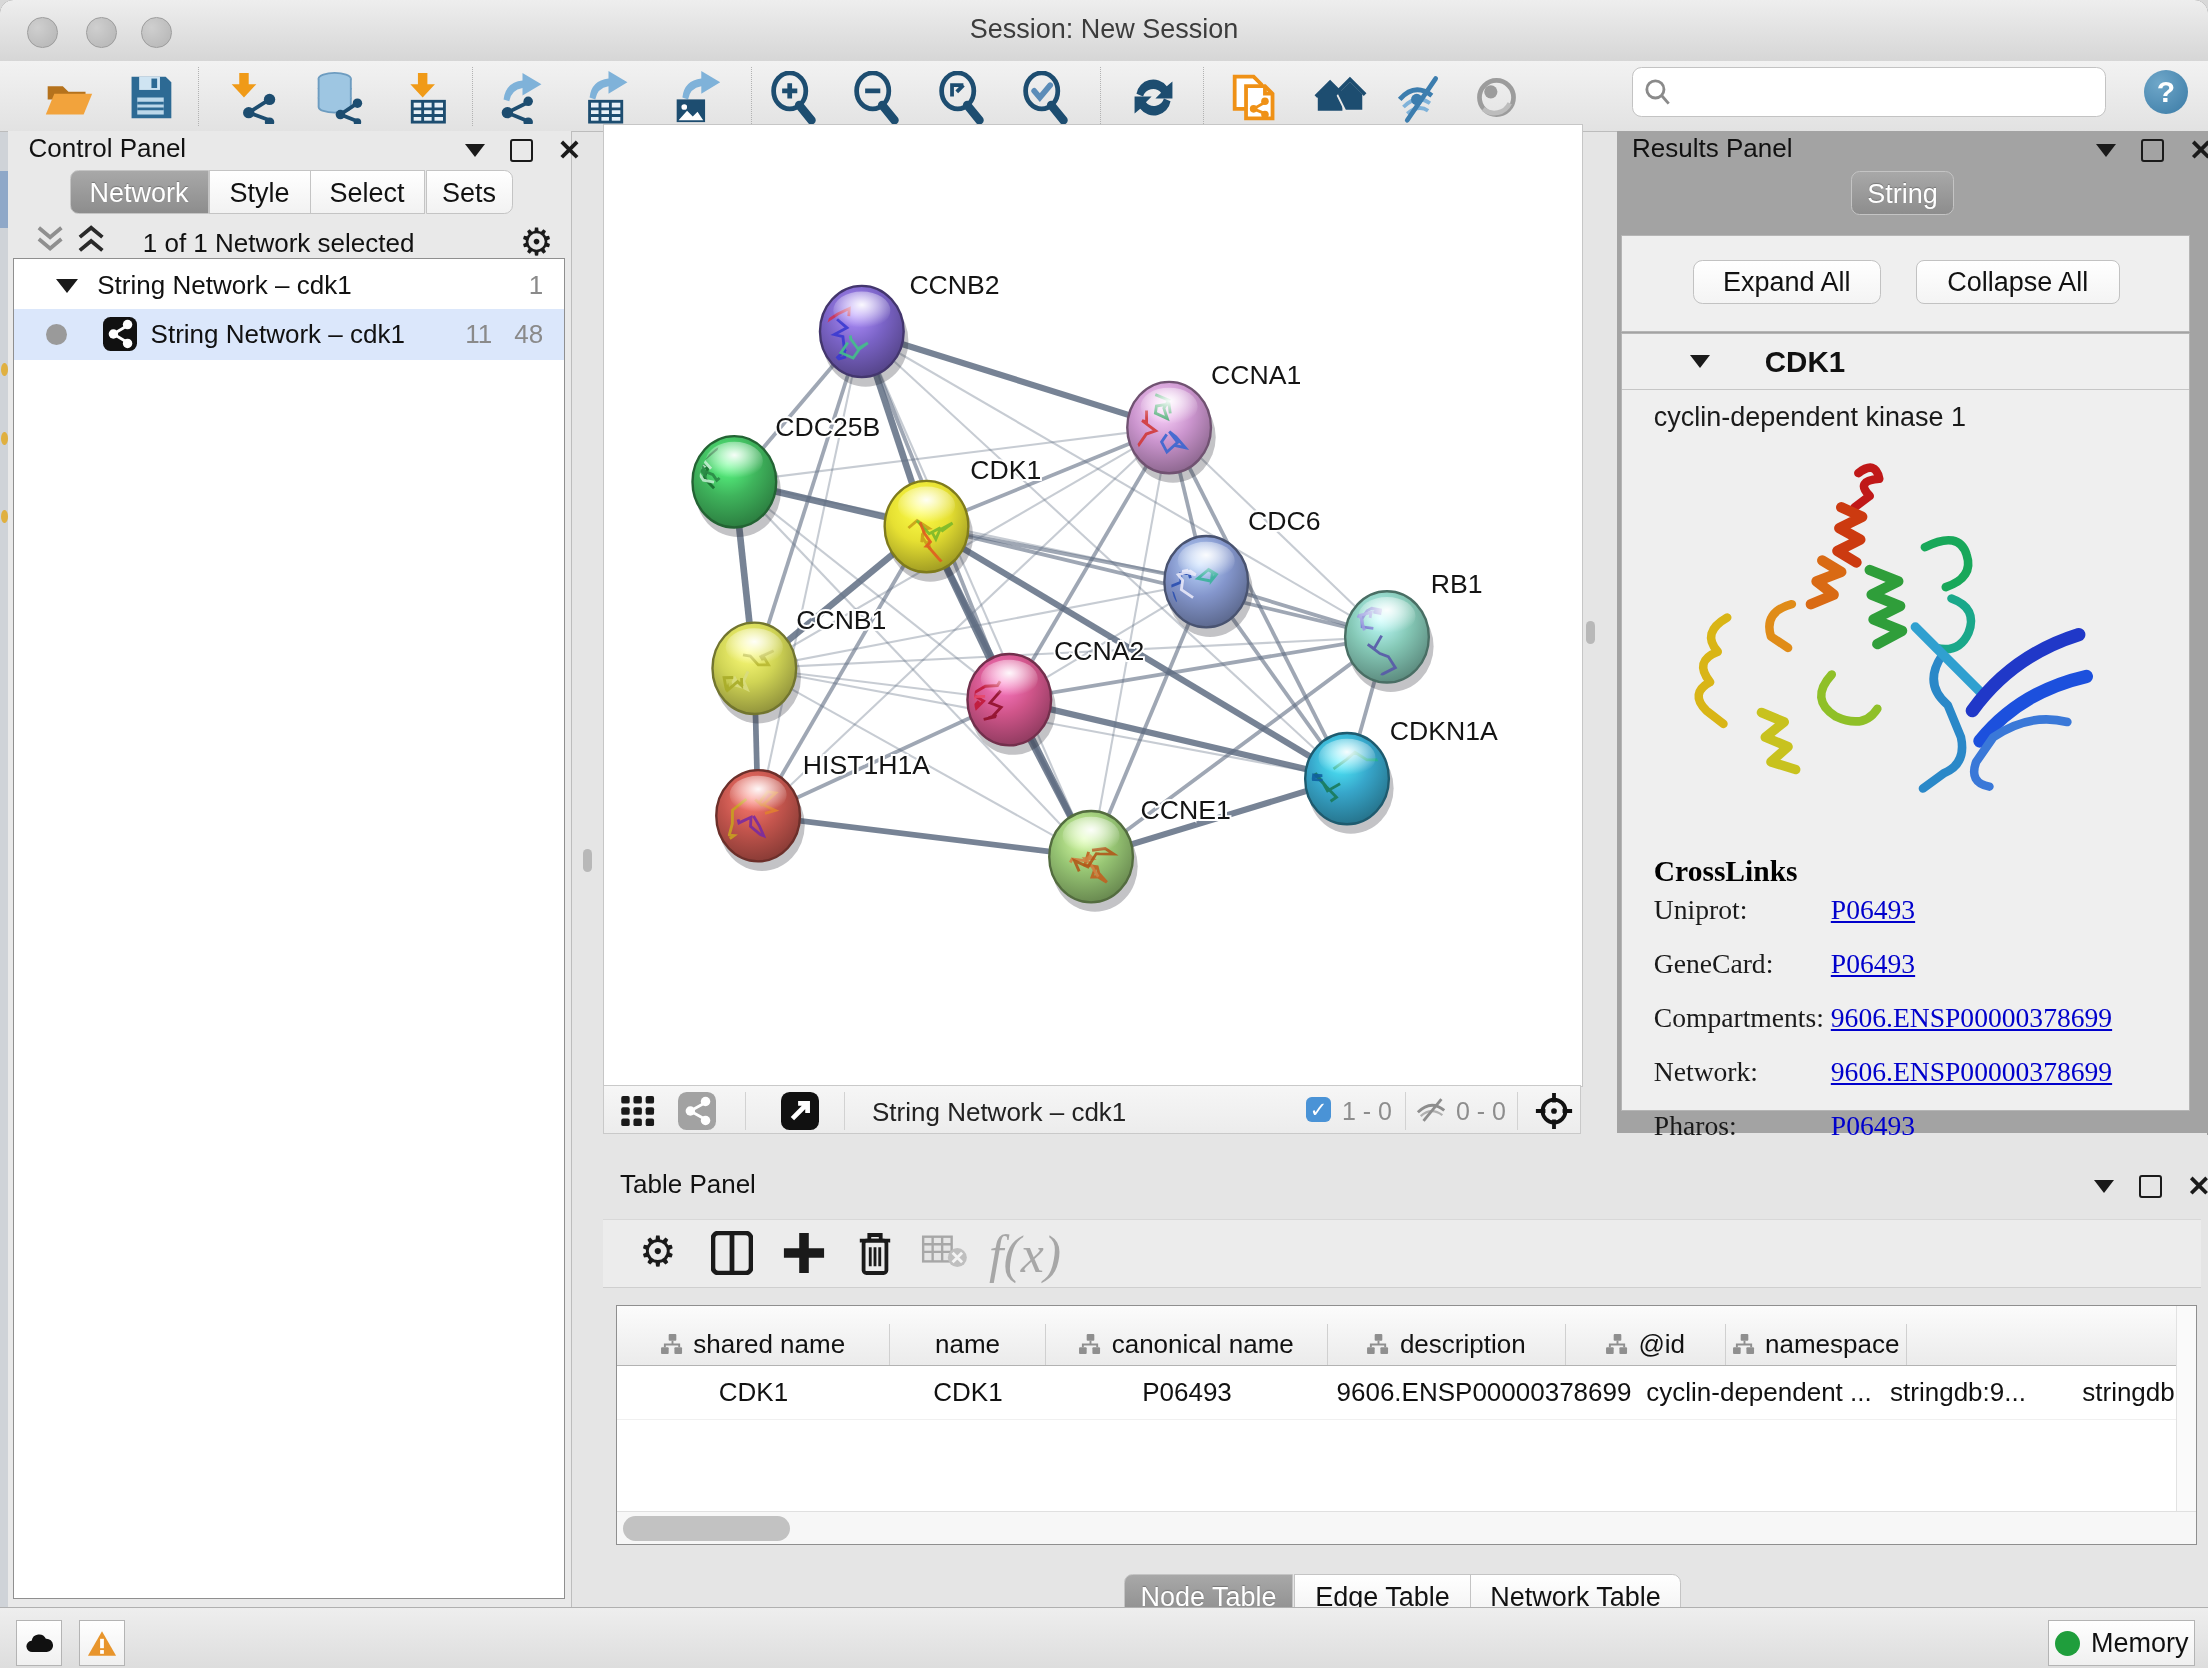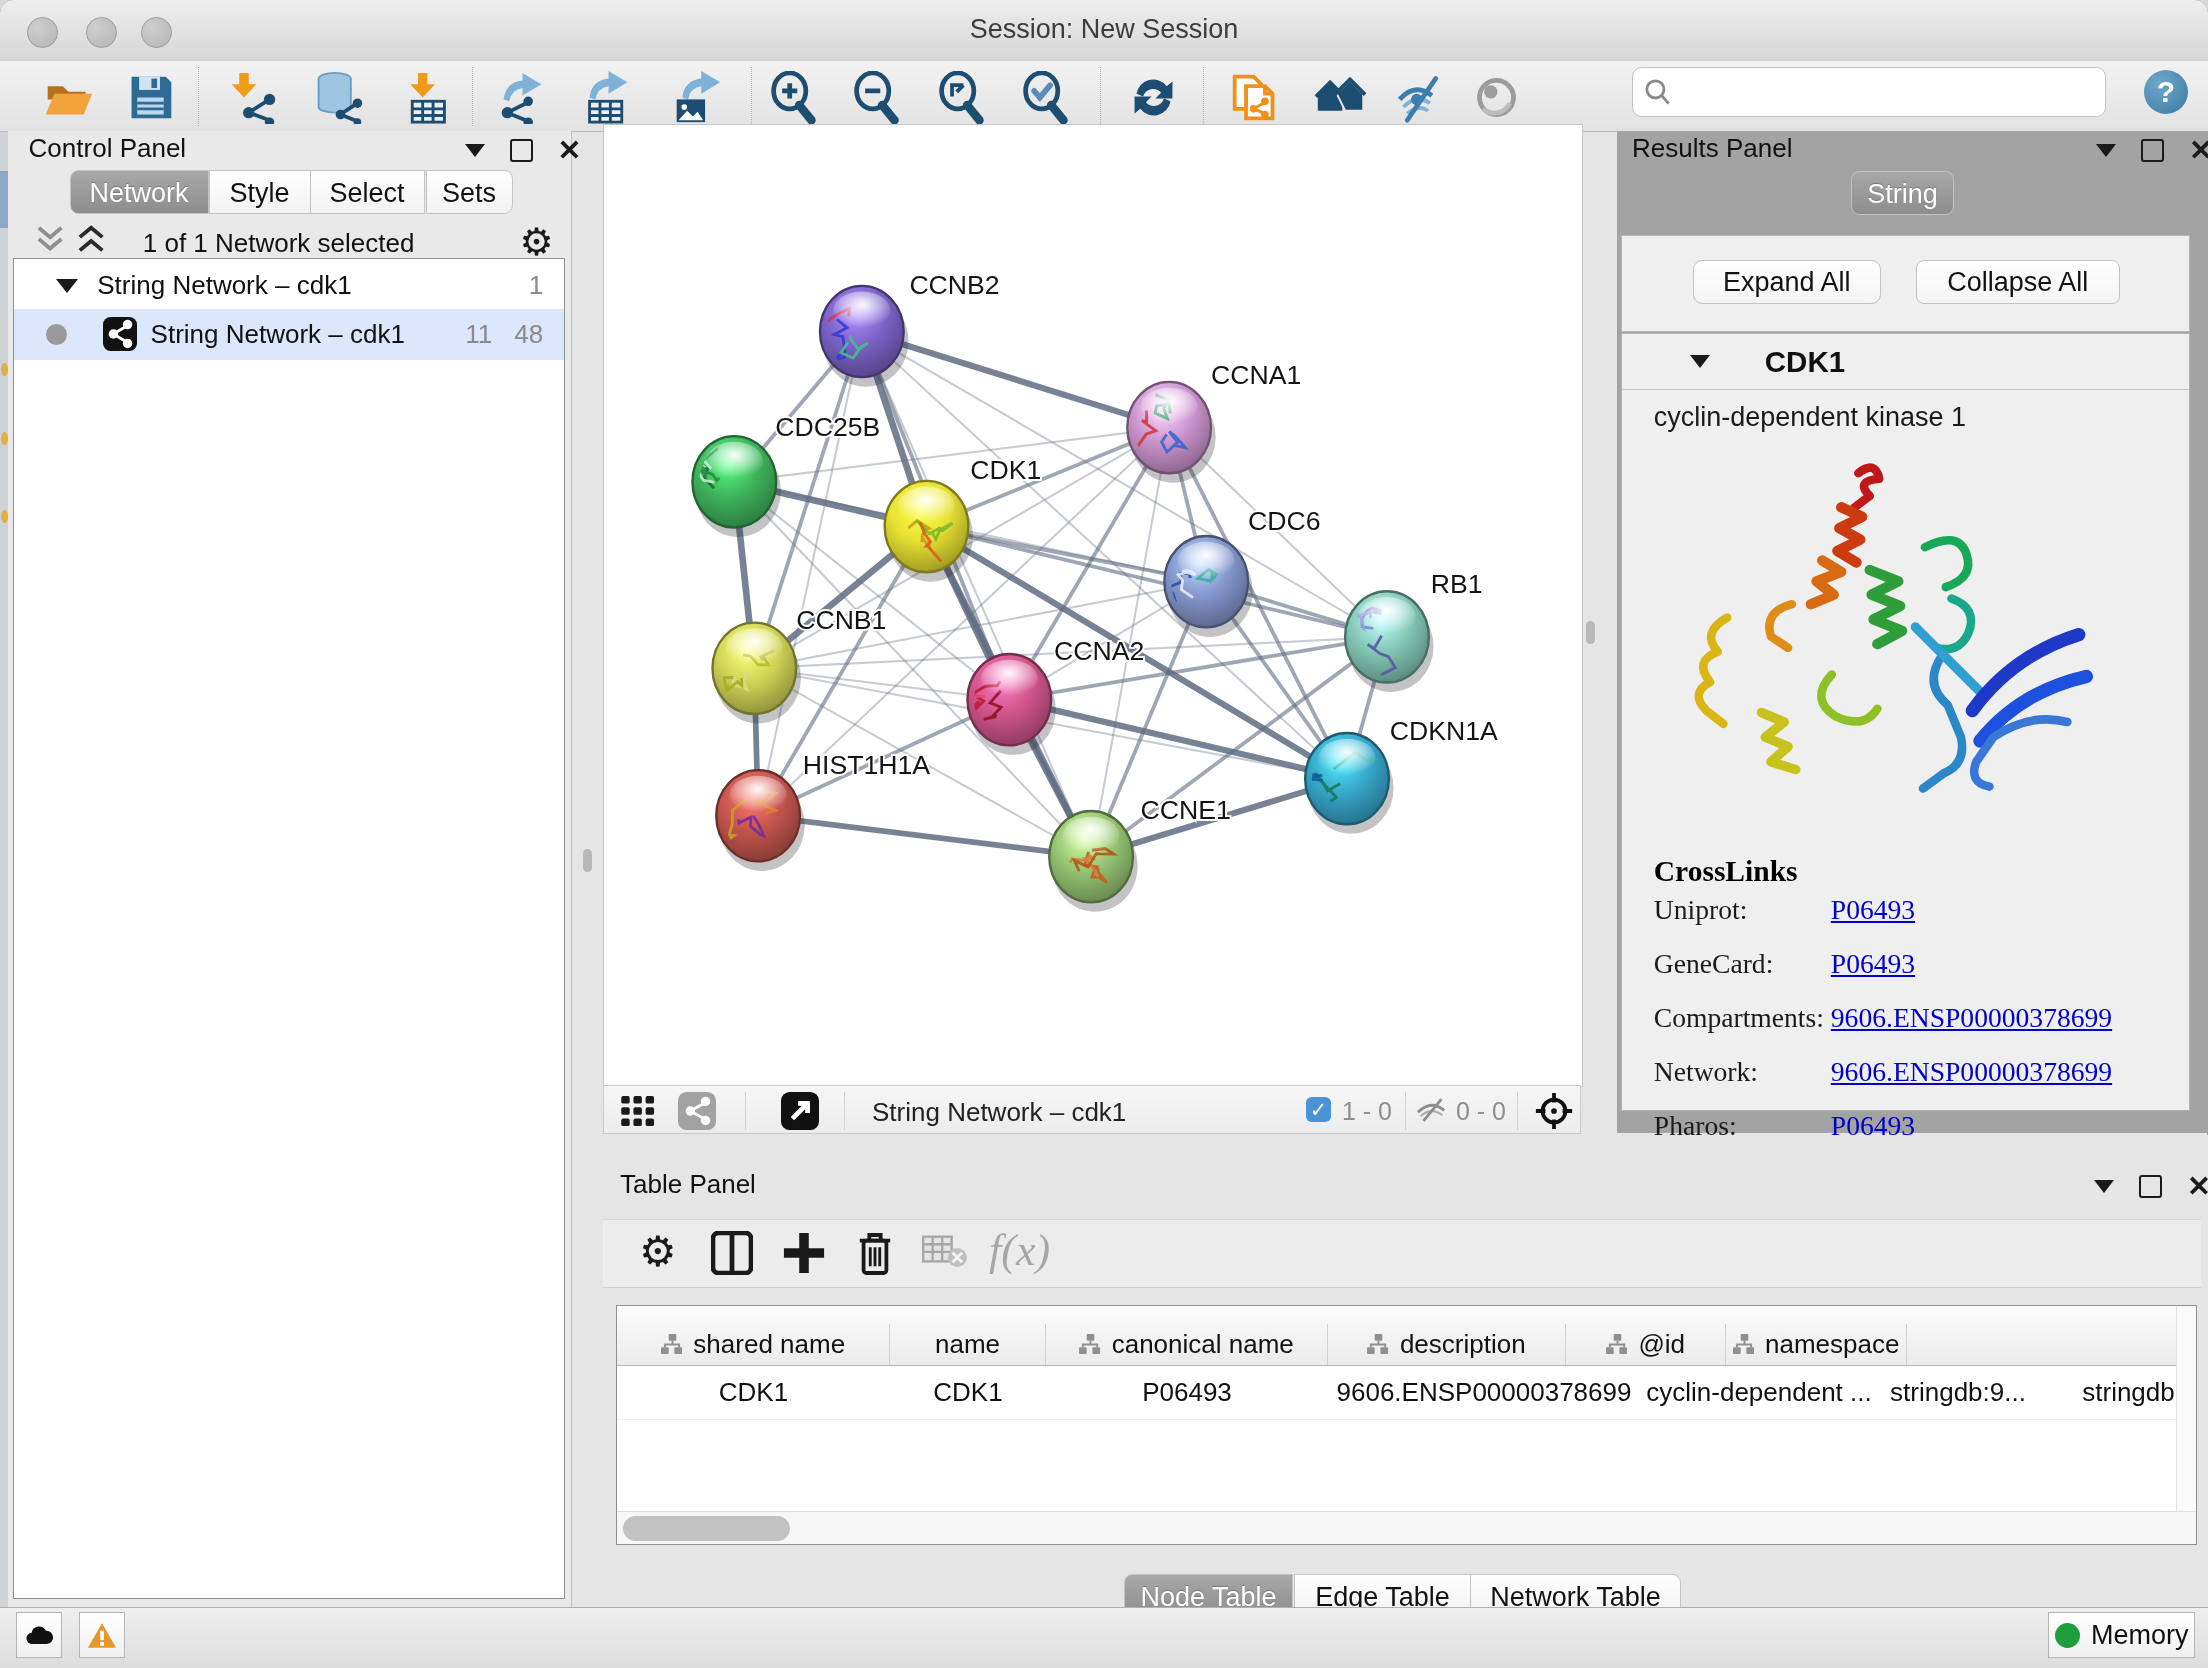--- a/index.html
+++ b/index.html
@@ -53,21 +53,21 @@
   .th{display:flex;align-items:center;justify-content:center;gap:9.5px;font-size:26px;color:#111;border-right:1px solid #d0d0d0;box-sizing:border-box;overflow:hidden;white-space:nowrap;cursor:pointer;margin-top:18px;}
   #tp-row{display:flex;height:53px;border-bottom:1px solid #f0f0f0;cursor:pointer;}
   .td{font-size:26px;color:#111;display:flex;align-items:center;justify-content:center;overflow:hidden;white-space:nowrap;box-sizing:border-box;}
   #tp-hscroll{position:absolute;left:0;bottom:0;width:100%;height:32px;background:#f7f7f7;border-top:1px solid #e0e0e0;}
   #tp-hthumb{position:absolute;left:5.7px;top:3.8px;width:167px;height:25px;background:#c2c2c2;border-radius:12.4px;cursor:grab;}
   #tp-vscroll{position:absolute;right:0;top:0;width:19px;height:100%;background:#fafafa;border-left:1px solid #e2e2e2;}
   .tp-icon{position:absolute;top:1231px;cursor:pointer;}
   .dim{opacity:.45;cursor:default;}
   
   #status-bar{left:0;top:1607px;width:100%;height:61px;background:linear-gradient(#eeeeee,#dddddd);border-top:1px solid #b0b0b0;}
-  .sb-btn{position:absolute;top:4px;height:44px;background:linear-gradient(#ffffff,#f0f0f0);border:1.9px solid #b4b4b4;display:flex;align-items:center;justify-content:center;gap:11.4px;cursor:pointer;}
+  .sb-btn{position:absolute;top:12px;height:44px;background:linear-gradient(#ffffff,#f0f0f0);border:1.9px solid #b4b4b4;display:flex;align-items:center;justify-content:center;gap:11.4px;cursor:pointer;}
   
   text.nodelabel{font-family:"Liberation Sans",sans-serif;font-size:28px;fill:#141414;paint-order:stroke;stroke:#ffffff;stroke-width:4px;}
 </style>
 </head>
 <body>
 
 <div id="window">
 
   <div class="abs" style="left:0;top:61px;width:7.6px;height:1607px;background:#cfd3d8;">
     <div class="abs" style="left:0;top:110px;width:7.6px;height:57px;background:#8fa8c8;"></div>
@@ -678,21 +678,21 @@
       <path d="M15 17 v20 M20 17 v20 M25 17 v20" stroke="#1a1a1a" stroke-width="3"></path>
     </svg>
   <svg class="tp-icon dim" style="left:921px;" width="48" height="38" viewBox="0 0 50 40">
       <g stroke="#555" stroke-width="2.5" fill="#ddd">
         <rect x="2" y="6" width="30" height="26"></rect>
         <path d="M2 14 h30 M2 22 h30 M12 6 v26 M22 6 v26"></path>
       </g>
       <circle cx="38" cy="28" r="10" fill="#8a8a8a"></circle>
       <path d="M33 23 l10 10 M43 23 l-10 10" stroke="#fff" stroke-width="3"></path>
     </svg>
-  <span class="tp-icon dim serif" style="left:989px;top:1225px;font-size:44px;font-style:italic;color:#555;">f(x)</span>
+  <span class="tp-icon dim serif" style="left:989px;top:1225px;font-size:52px;font-style:italic;color:#555;">f(x)</span>
 
   <div id="tp-box" class="abs">
     <div id="tp-header">
         <div class="th" style="width: 273px; flex: 0 0 auto;">
           <svg width="23" height="21" viewBox="0 0 24 22">
             <g fill="#8f8f8f">
               <rect x="8" y="0" width="8" height="7" rx="1"></rect>
               <rect x="0" y="14" width="8" height="7" rx="1"></rect>
               <rect x="14" y="14" width="8" height="7" rx="1"></rect>
             </g>

